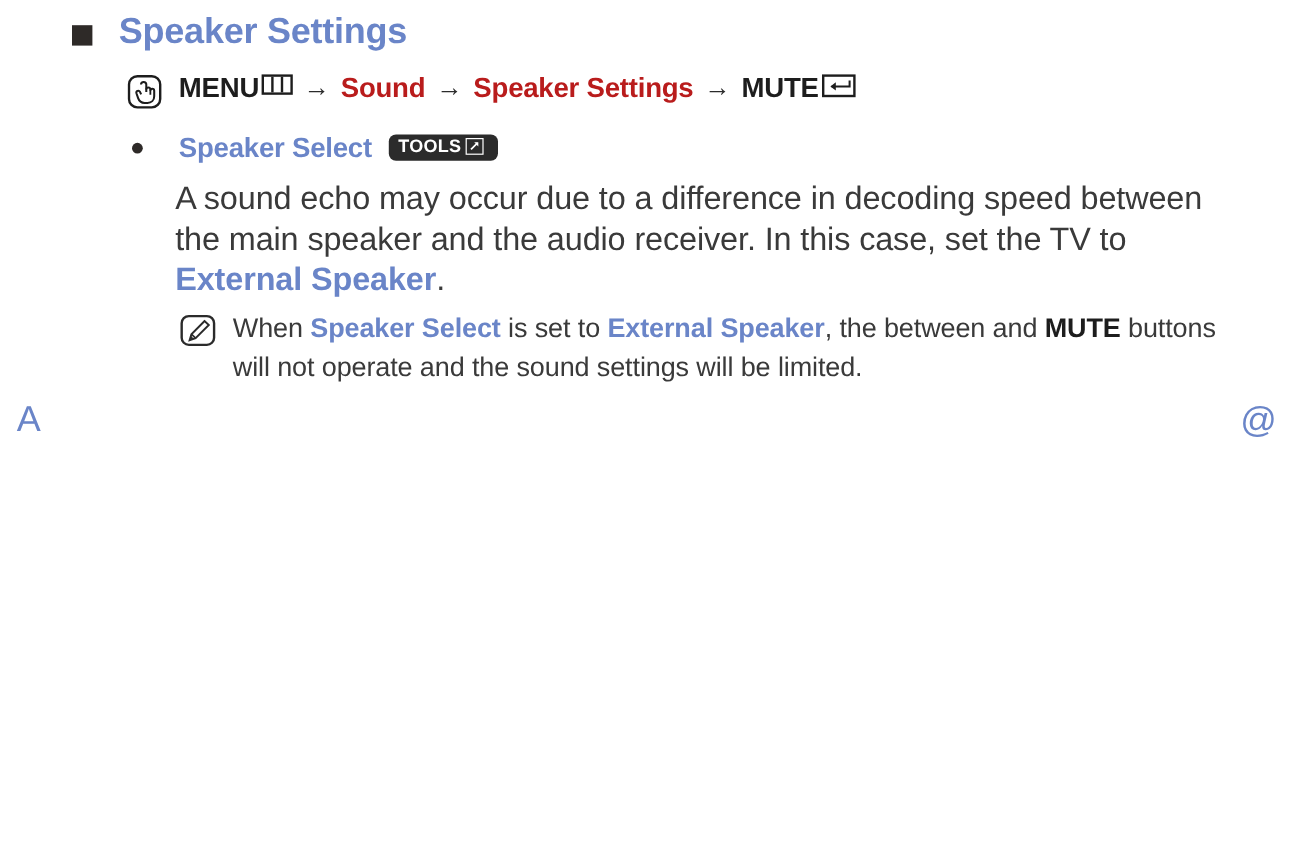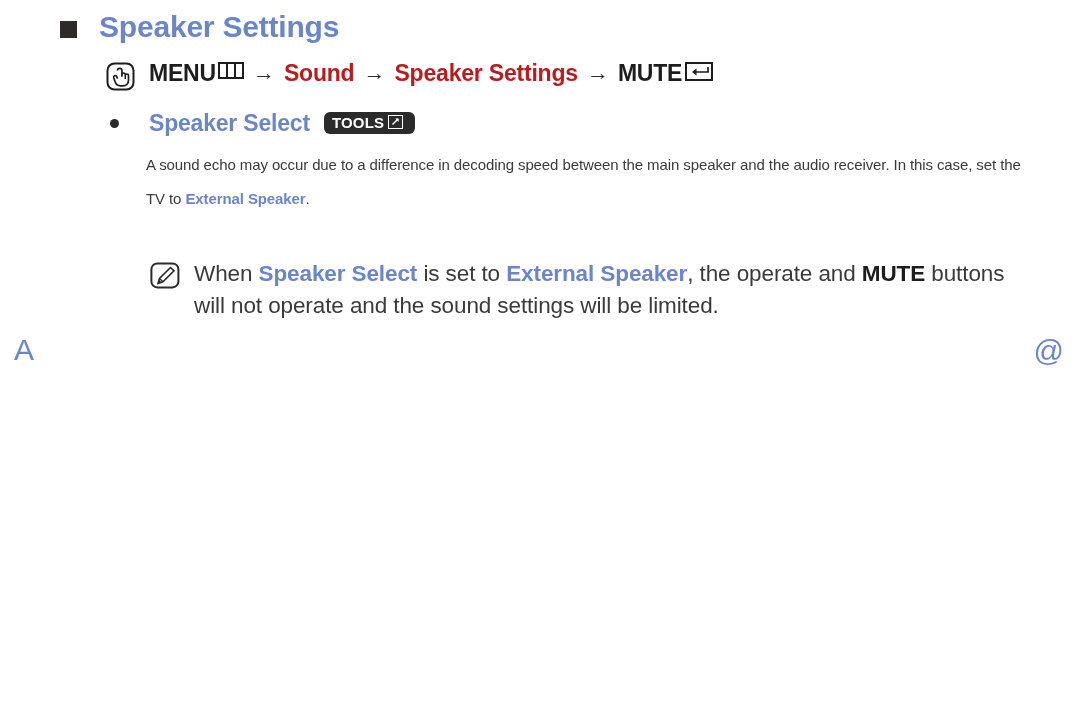--- a/index.html
+++ b/index.html
@@ -158,21 +158,21 @@
     position: relative;
   }
   .tools-glyph svg { position: absolute; left: 1px; top: 0px; }
 
   
   .para {
     position: absolute;
     left: 146px;
     top: 148px;
     width: 880px;
-    font-size: 15px;
+    font-size: 27px;
     line-height: 34px;
     color: #3a3a3a;
     letter-spacing: -0.1px;
   }
   .b-blue {
     color: #6a85c8;
     font-weight: bold;
   }
 
   
@@ -277,19 +277,19 @@
 
   <div class="note">
     <span class="note-icon">
       <svg width="30" height="27" viewBox="0 0 30 27">
         <rect x="1.4" y="1.4" width="27" height="24" rx="6" ry="6" fill="none" stroke="#2b2b2b" stroke-width="2"></rect>
         <path d="M20.5 5.5 L9.5 16.5 L8 21.5 L13 19.8 L24 8.8 Z" fill="none" stroke="#2b2b2b" stroke-width="1.6"></path>
         <path d="M9.5 16.5 L13 19.8" fill="none" stroke="#2b2b2b" stroke-width="1.4"></path>
         <path d="M8 21.5 L11.6 20.3 L9.2 18 Z" fill="#2b2b2b"></path>
       </svg>
     </span>
-    <span class="note-text"><span>When </span><span class="b-blue">Speaker Select</span><span> is set to </span><span class="b-blue">External Speaker</span><span>, the operate and </span><span class="b-dark">MUTE</span><span> buttons will not operate and the sound settings will be limited.</span></span>
+    <span class="note-text"><span>When </span><span class="b-blue">Speaker Select</span><span> is set to </span><span class="b-blue">External Speaker</span><span>, the between and </span><span class="b-dark">MUTE</span><span> buttons will not operate and the sound settings will be limited.</span></span>
   </div>
 
   <div class="corner-letter">A</div>
   <div class="corner-at">@</div>
 
 </div>
 
 </body></html>

